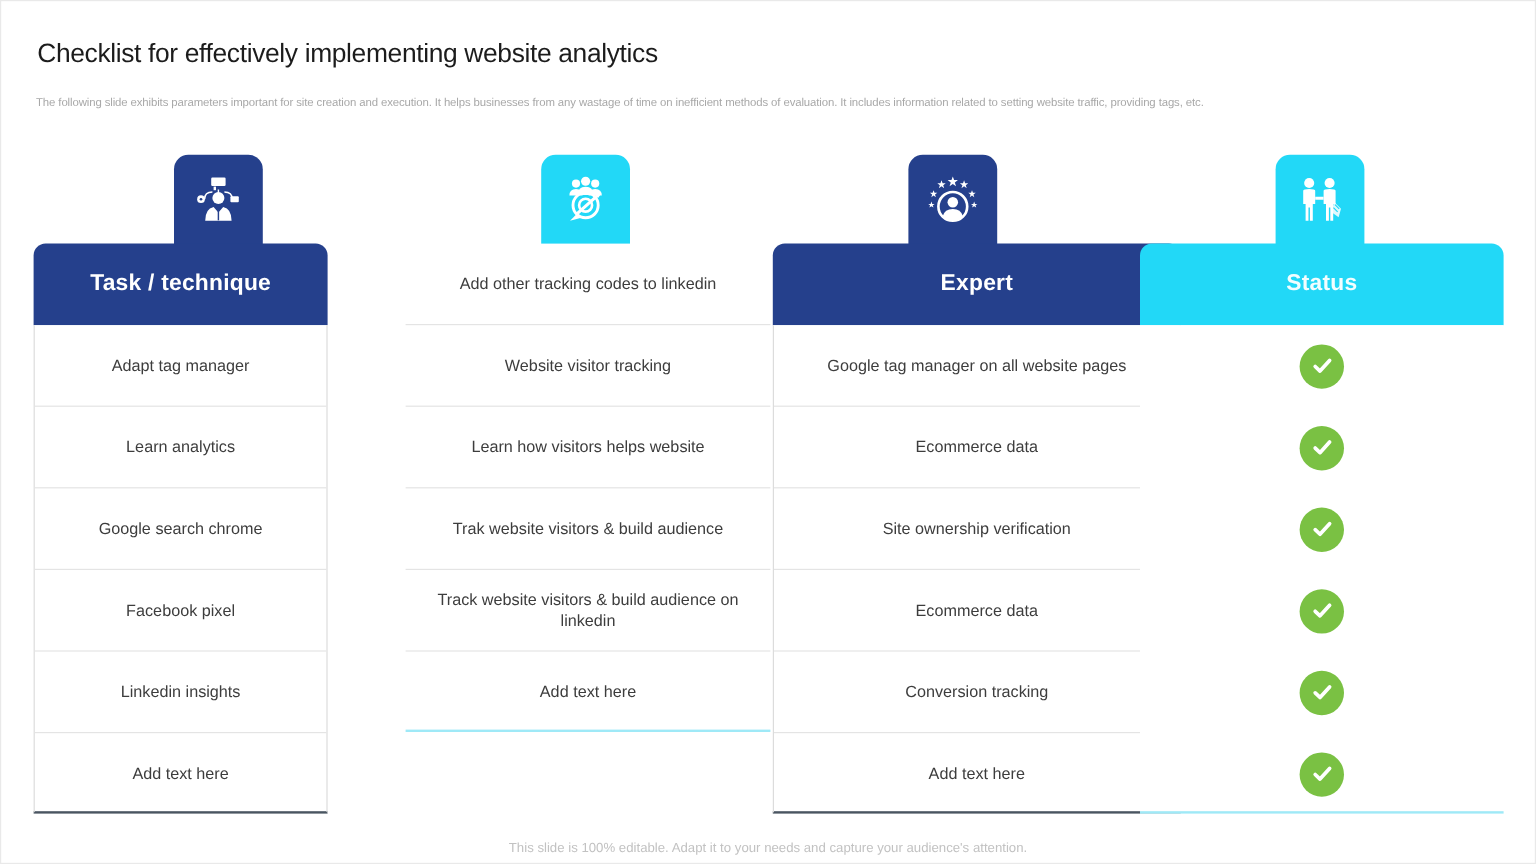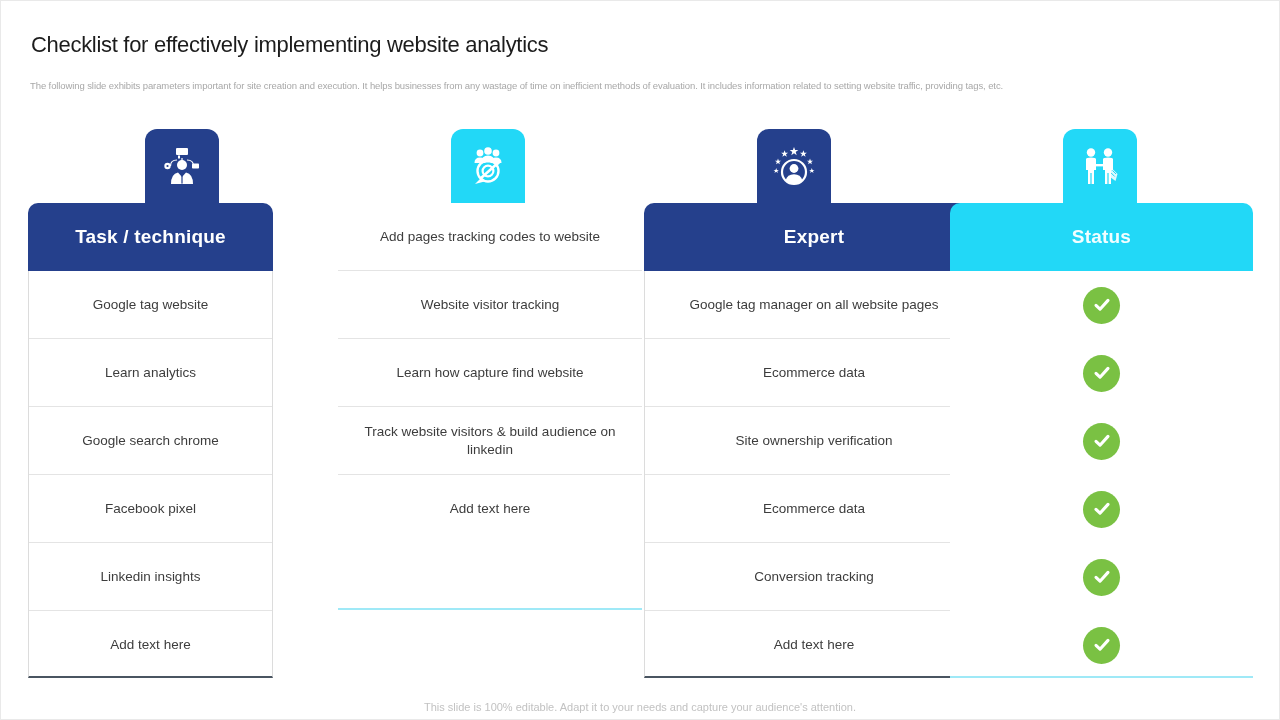--- a/index.html
+++ b/index.html
@@ -229,34 +229,35 @@
         <path d="M35.5 26.5 L39 30 M34.2 29 L37.7 32.5" stroke="#22d8f7" stroke-width="1" fill="none"></path>
       </svg>
     </span>
   </div>
 
   <div class="table">
 
     <div class="col" style="left:0px; width:245px;">
       <div class="col-head navy">Task / technique</div>
       <div class="col-body bordered">
-        <div class="cell">Google tag website</div>
+        <div class="cell">Adapt tag manager</div>
         <div class="cell">Learn analytics</div>
         <div class="cell">Google search chrome</div>
         <div class="cell">Facebook pixel</div>
         <div class="cell">Linkedin insights</div>
         <div class="cell">Add text here</div>
       </div>
     </div>
 
     <div class="col" style="left:310px; width:304px;">
       <div class="col-body cyanline">
-        <div class="cell">Add pages tracking codes to website</div>
+        <div class="cell">Add other tracking codes to linkedin</div>
         <div class="cell">Website visitor tracking</div>
-        <div class="cell">Learn how capture find website</div>
+        <div class="cell">Learn how visitors helps website</div>
+        <div class="cell">Trak website visitors &amp; build audience</div>
         <div class="cell">Track website visitors &amp; build audience on linkedin</div>
         <div class="cell">Add text here</div>
       </div>
     </div>
 
     <div class="col" style="left:616px; width:340px;">
       <div class="col-head navy">Expert</div>
       <div class="col-body bordered">
         <div class="cell">Google tag manager on all website pages</div>
         <div class="cell">Ecommerce data</div>

